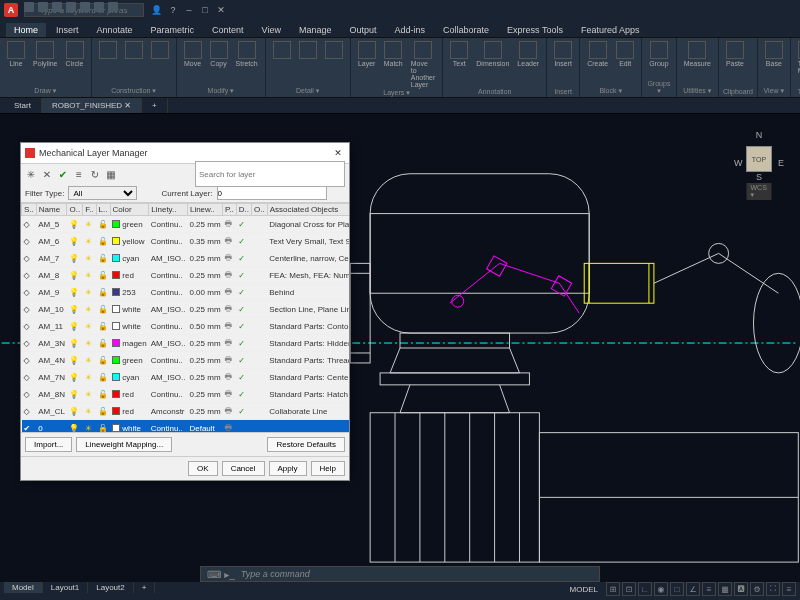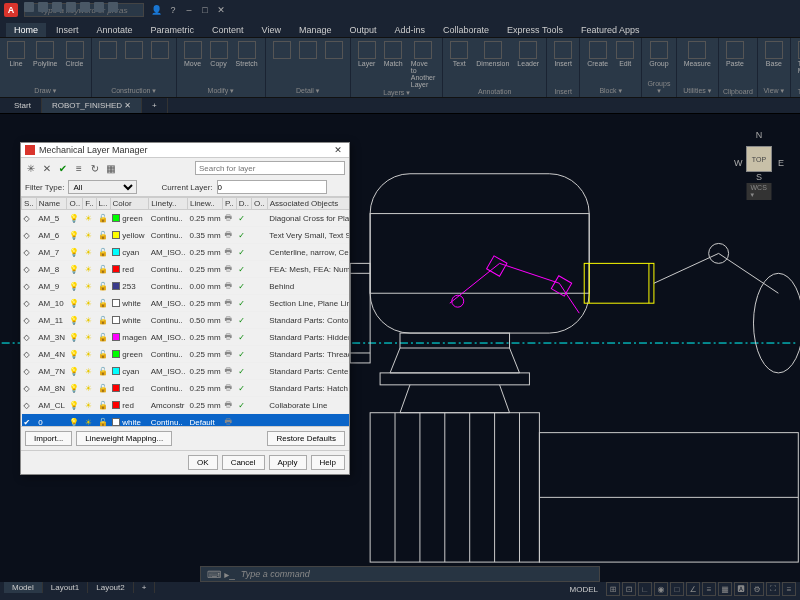--- a/index.html
+++ b/index.html
@@ -46,27 +46,27 @@
 .viewcube { position:absolute; top:130px; right:16px; width:50px; height:70px; }
 .vc-n { position:absolute; top:0; left:50%; transform:translateX(-50%); color:#aaa; font-size:9px; }
 .vc-s { position:absolute; bottom:18px; left:50%; transform:translateX(-50%); color:#aaa; font-size:9px; }
 .vc-w { position:absolute; top:28px; left:0; color:#aaa; font-size:9px; }
 .vc-e { position:absolute; top:28px; right:0; color:#aaa; font-size:9px; }
 .vc-cube { position:absolute; top:16px; left:12px; width:26px; height:26px; background:#c8c0a8; border:1px solid #888; display:flex; align-items:center; justify-content:center; font-size:7px; color:#444; }
 .vc-wcs { position:absolute; bottom:0; left:50%; transform:translateX(-50%); background:#333; color:#888; font-size:7px; padding:1px 4px; }
 
 
 .dialog { position:absolute; top:142px; left:20px; width:330px; background:#f0f0f0; border:1px solid #888; box-shadow:2px 2px 8px rgba(0,0,0,0.4); font-size:9px; }
-.dlg-title { height:15px; background:#fff; display:flex; align-items:center; padding:0 4px; border-bottom:1px solid #ccc; }
+.dlg-title { height:21px; background:#fff; display:flex; align-items:center; padding:0 4px; border-bottom:1px solid #ccc; }
 .dlg-title-icon { width:10px; height:10px; background:#d9342c; margin-right:4px; }
 .dlg-title-text { flex:1; color:#333; font-size:9px; }
 .dlg-close { width:14px; text-align:center; color:#333; cursor:pointer; }
 .dlg-toolbar { height:20px; display:flex; align-items:center; padding:0 4px; gap:4px; }
 .tb-icon { width:12px; height:12px; font-size:10px; color:#555; display:flex; align-items:center; justify-content:center; }
-.dlg-search { margin-left:auto; width:150px; height:14px; border:1px solid #aaa; font-size:8px; padding:0 3px; background:#fff; }
+.dlg-search { margin-left:auto; width:150px; height:14px; border:1px solid #aaa; font-size:8px; padding:12px 3px; background:#fff; }
 .dlg-filter-row { display:flex; align-items:center; padding:2px 4px; gap:4px; }
 .dlg-filter-row label { color:#333; font-size:8px; }
 .dlg-filter-row select, .dlg-filter-row input { height:14px; font-size:8px; border:1px solid #aaa; }
 .filter-type { width:69px; }
 .current-layer { width:110px; }
 
 
 .tbl-wrap { height:230px; overflow-y:auto; border-top:1px solid #ccc; }
 .tbl { width:100%; border-collapse:collapse; font-size:8px; }
 .tbl th { background:#e8e8e8; border:1px solid #ccc; padding:1px 2px; text-align:left; font-weight:normal; color:#333; position:sticky; top:0; white-space:nowrap; }

